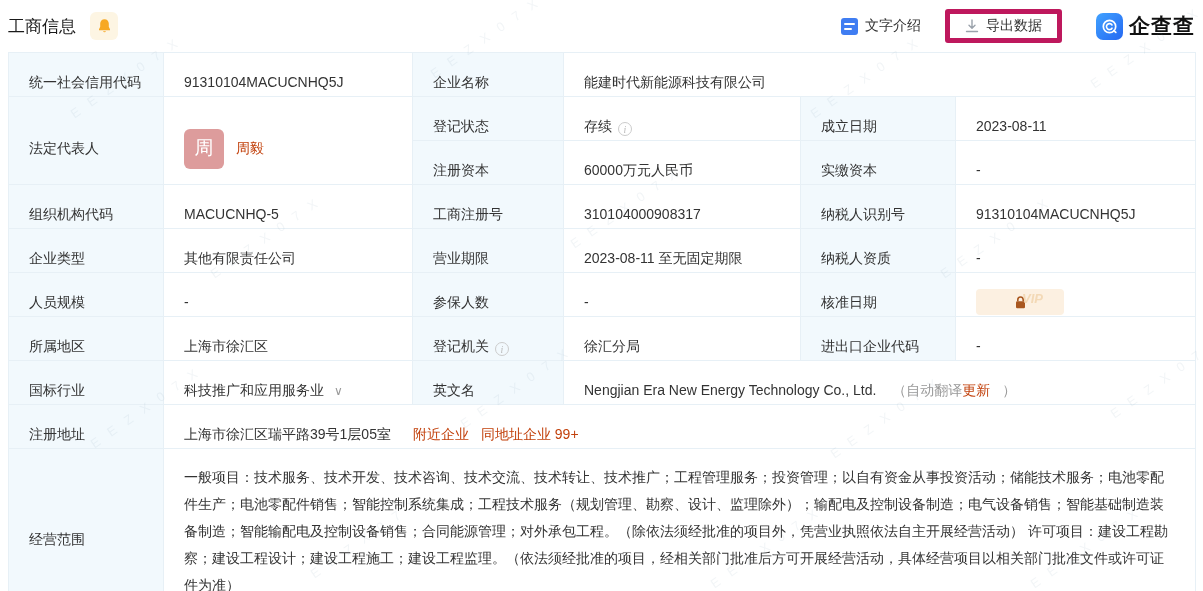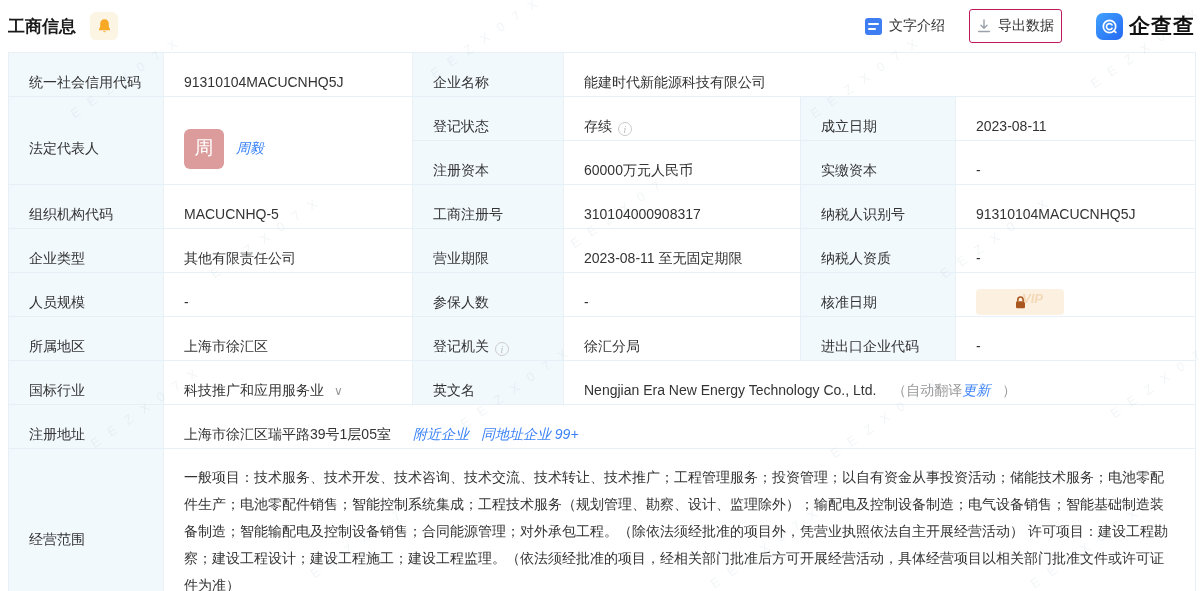--- a/index.html
+++ b/index.html
@@ -14,42 +14,42 @@
   .wm span:nth-child(1){left:60px;top:70px;} .wm span:nth-child(2){left:420px;top:30px;}
   .wm span:nth-child(3){left:800px;top:70px;} .wm span:nth-child(4){left:1080px;top:40px;}
   .wm span:nth-child(5){left:200px;top:230px;} .wm span:nth-child(6){left:560px;top:200px;}
   .wm span:nth-child(7){left:930px;top:230px;} .wm span:nth-child(8){left:80px;top:400px;}
   .wm span:nth-child(9){left:450px;top:380px;} .wm span:nth-child(10){left:820px;top:410px;}
   .wm span:nth-child(11){left:1100px;top:370px;} .wm span:nth-child(12){left:300px;top:530px;}
   .wm span:nth-child(13){left:700px;top:540px;} .wm span:nth-child(14){left:1020px;top:540px;}
 
   
   .hdr { display:flex; align-items:center; height:52px; padding:0 8px; }
-  .hdr-title { font-size:17px; font-weight:700; color:#1a1a1a; }
+  .hdr-title { font-size:17px; font-weight:400; color:#1a1a1a; }
   .bell-chip { width:28px; height:28px; margin-left:14px; background:#fdf5e3; border-radius:6px;
     display:flex; align-items:center; justify-content:center; cursor:pointer; }
   .hdr-right { margin-left:auto; display:flex; align-items:center; }
   .txt-intro { display:flex; align-items:center; gap:7px; font-size:14px; color:#333; cursor:pointer; }
   .doc-ic { width:17px; height:17px; background:#3f7df2; border-radius:3px; position:relative; }
   .doc-ic:before { content:""; position:absolute; left:3px; right:3px; top:5px; height:2px; background:#fff; border-radius:1px; }
   .doc-ic:after { content:""; position:absolute; left:3px; right:6px; top:10px; height:2px; background:#fff; border-radius:1px; }
-  .export-btn { display:flex; align-items:center; gap:7px; margin-left:24px; padding:0 7px; height:34px;
-    border:1px solid #be185d; border-radius:3px; background:#fff; font-size:14px; color:#333; cursor:pointer; }
+  .export-btn { display:flex; align-items:center; gap:7px; margin-left:24px; padding:0 15px; height:34px;
+    border:5px solid #be185d; border-radius:3px; background:#fff; font-size:14px; color:#333; cursor:pointer; }
   .brand { display:flex; align-items:center; gap:6px; margin-left:34px; }
   .brand-mark { width:27px; height:27px; border-radius:7px; background:linear-gradient(135deg,#41a2ff,#2468f2);
     display:flex; align-items:center; justify-content:center; }
   .brand-name { font-size:21px; font-weight:700; color:#111; letter-spacing:1px; }
 
   
   table { border-collapse:collapse; width:1187px; margin:0 8px; table-layout:fixed; }
   td { border:1px solid #e7f0f6; font-size:14px; vertical-align:middle; padding:16px 16px 0 20px; height:44px; line-height:1.5; }
   td.lbl { background:#f2f9fd; color:#333; }
   td.val { background:#fff; color:#333; }
   td.scope { padding:15px 20px 15px 20px; line-height:27px; vertical-align:top; }
-  a.lnk { color:#3b82f6; text-decoration:none; cursor:pointer;font-style:italic; }
+  a.lnk { color:#c2410c; text-decoration:none; cursor:pointer; }
   .dash { color:#333; }
   .gray { color:#999;margin-left:12px; }
 
   .info-i { display:inline-block; width:14px; height:14px; border:1px solid #ccc; border-radius:50%;
     font-size:10px; line-height:13px; text-align:center; color:#bbb; margin-left:6px; vertical-align:-2px;
     font-family:"Liberation Serif",serif; font-style:italic; cursor:pointer; }
   .chev { color:#999; font-size:12px; margin-left:6px; cursor:pointer; }
 
   .rep-cell { display:flex; align-items:center; gap:12px; }
   .avatar { width:40px; height:40px; border-radius:6px; background:#dd9c9c; color:#fff;

